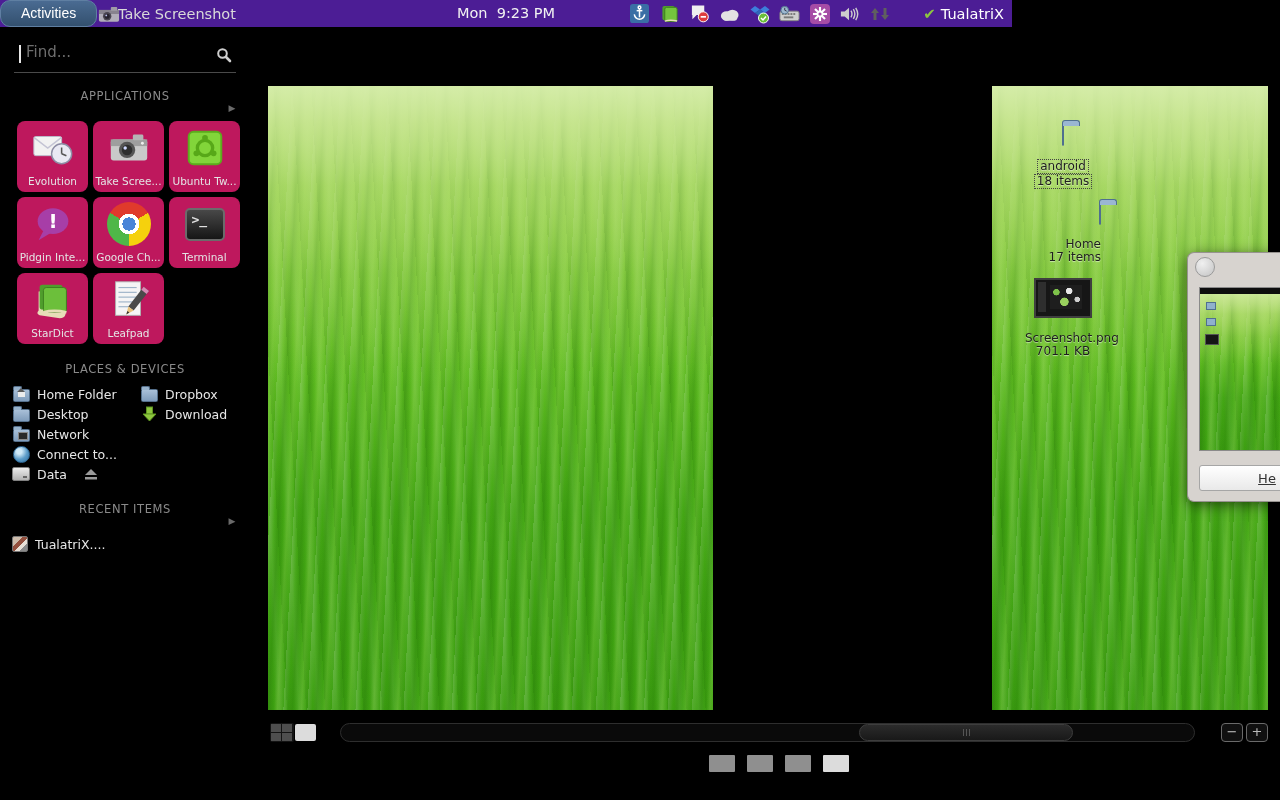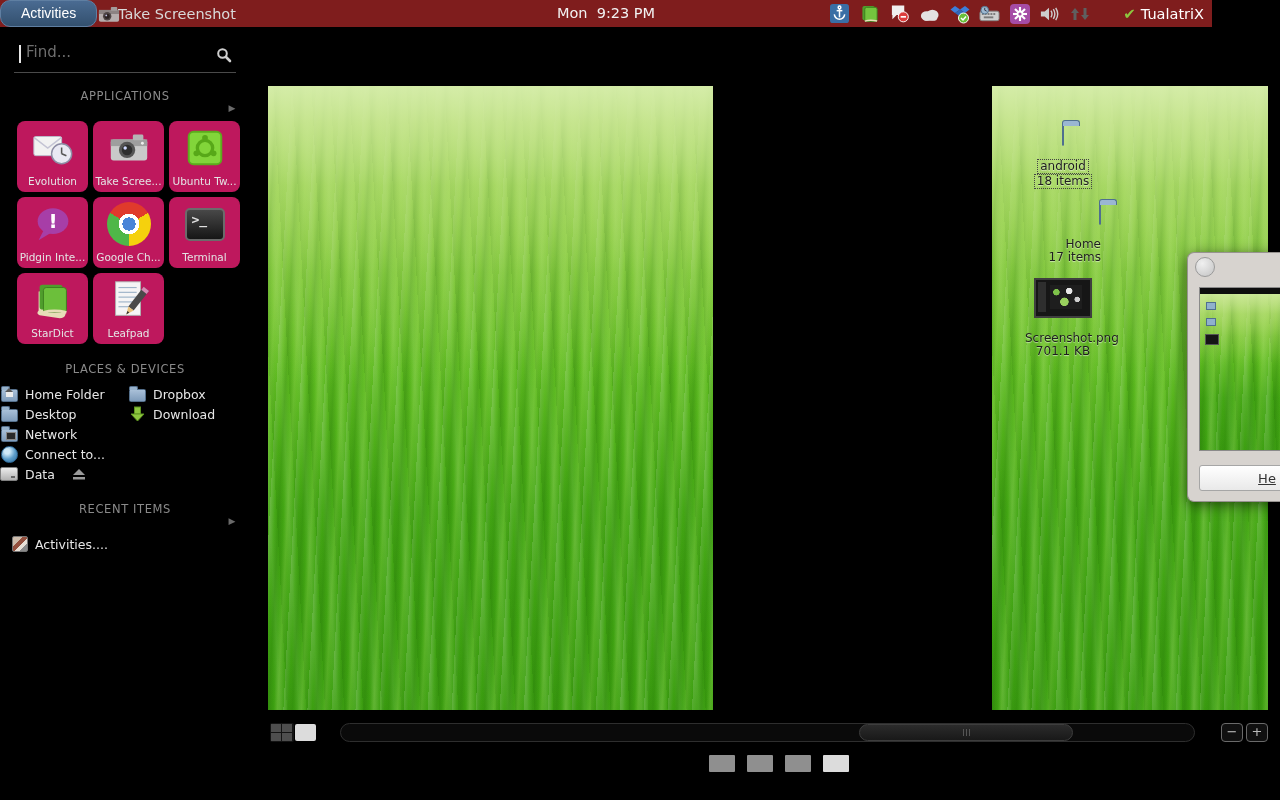--- a/index.html
+++ b/index.html
@@ -1,20 +1,20 @@
 <!DOCTYPE html>
 <html><head>
 <meta charset="utf-8">
 <style>
   html,body{margin:0;padding:0;background:#000;}
   .screen{position:relative;width:1280px;height:800px;background:#000;overflow:hidden;
           font-family:"DejaVu Sans",sans-serif;-webkit-font-smoothing:antialiased;}
 
   
-  .topbar{position:absolute;left:0;top:0;width:1212px;height:27px;background:#7f1d1d;z-index:20;}
+  .topbar{position:absolute;left:0;top:0;width:1012px;height:27px;background:#4c1d95;z-index:20;}
   .activities-btn{position:absolute;left:0;top:0;height:27px;padding:0 20px;box-sizing:border-box;
       background:linear-gradient(#4a6b92,#33506e);border:1px solid #6m;border:1px solid #64820;
       border:1px solid #5f7fa2;border-radius:10px;color:#fff;font-size:14px;line-height:25px;cursor:default;}
   .appmenu{position:absolute;left:98px;top:0;height:27px;display:flex;align-items:center;gap:2px;color:#d9d9d9;font-size:14.5px;}
   .appmenu .cam{opacity:.9;margin-right:-4px;}
   .clock{position:absolute;left:50%;transform:translateX(-50%);top:0;height:27px;line-height:27px;color:#f2f2f2;font-size:14.5px;white-space:pre;}
   .tray{position:absolute;right:122px;top:0;height:27px;display:flex;align-items:center;gap:9px;}
   .tray span{display:flex;align-items:center;justify-content:center;width:21px;height:21px;}
   .user{position:absolute;right:8px;top:0;height:27px;display:flex;align-items:center;gap:5px;color:#fff;font-size:14.5px;}
   .user .chk{color:#8dc63f;font-size:15px;font-weight:bold;}
@@ -28,21 +28,21 @@
   .search input::placeholder{color:#6e6e6e;}
   .search .mag{position:absolute;right:4px;top:5px;}
   .sec-hdr{display:flex;align-items:center;margin:16px 14px 8px 14px;color:#8a8a8a;font-size:11.5px;letter-spacing:.6px;flex-direction:column;}
   .sec-hdr .arr{margin-left:auto;color:#6a6a6a;font-size:9px;cursor:pointer;}
   .app-grid{display:grid;grid-template-columns:repeat(3,71px);grid-auto-rows:71px;gap:5px;padding:0 0 0 17px;}
   .tile{background:#be185d;border-radius:8px;display:flex;flex-direction:column;align-items:center;justify-content:flex-end;
         padding-bottom:5px;box-sizing:border-box;cursor:pointer;}
   .tile .ticon{flex:1;display:flex;align-items:center;justify-content:center;}
   .tile .tlabel{color:#e4e4e4;font-size:10.5px;white-space:nowrap;overflow:hidden;max-width:67px;}
 
-  .places{display:flex;}
+  .places{display:flex;padding-left:12px;}
   .pcol{display:flex;flex-direction:column;}
   .pcol.left{width:128px;}
   .place-row{display:flex;align-items:center;gap:7px;height:20px;color:#e6e6e6;font-size:12.5px;cursor:pointer;white-space:nowrap;}
   .place-row .pic{width:18px;display:flex;justify-content:center;align-items:center;}
   .eject{margin-left:10px;cursor:pointer;display:flex;align-items:center;}
 
   .recent-row{display:flex;align-items:center;gap:7px;height:20px;margin:6px 0 0 12px;color:#e6e6e6;font-size:12.5px;cursor:pointer;}
   .img-thumb{width:14px;height:14px;border:1px solid #777;border-radius:2px;
       background:linear-gradient(135deg,#cdbcab 0 35%,#94503e 35% 55%,#e9e1d7 55% 75%,#8a8a8a 75%);}
 
@@ -429,21 +429,21 @@
         </div>
       </div>
     </div>
 
     <div class="sec-hdr" style="margin-top:18px;">
       <span>RECENT ITEMS</span>
       <span class="arr">▶</span>
     </div>
     <div class="recent-row">
       <span class="img-thumb"></span>
-      <span>Activities....</span>
+      <span>TualatriX....</span>
     </div>
 
   </aside>
 
   <div class="ws-thumb ws1 grass"></div>
 
   <div class="ws-thumb ws2 grass">
     <div class="dicon selected" style="left:33px;top:40px;">
       <span class="folder-lg"></span>
       <div class="dlabel">

